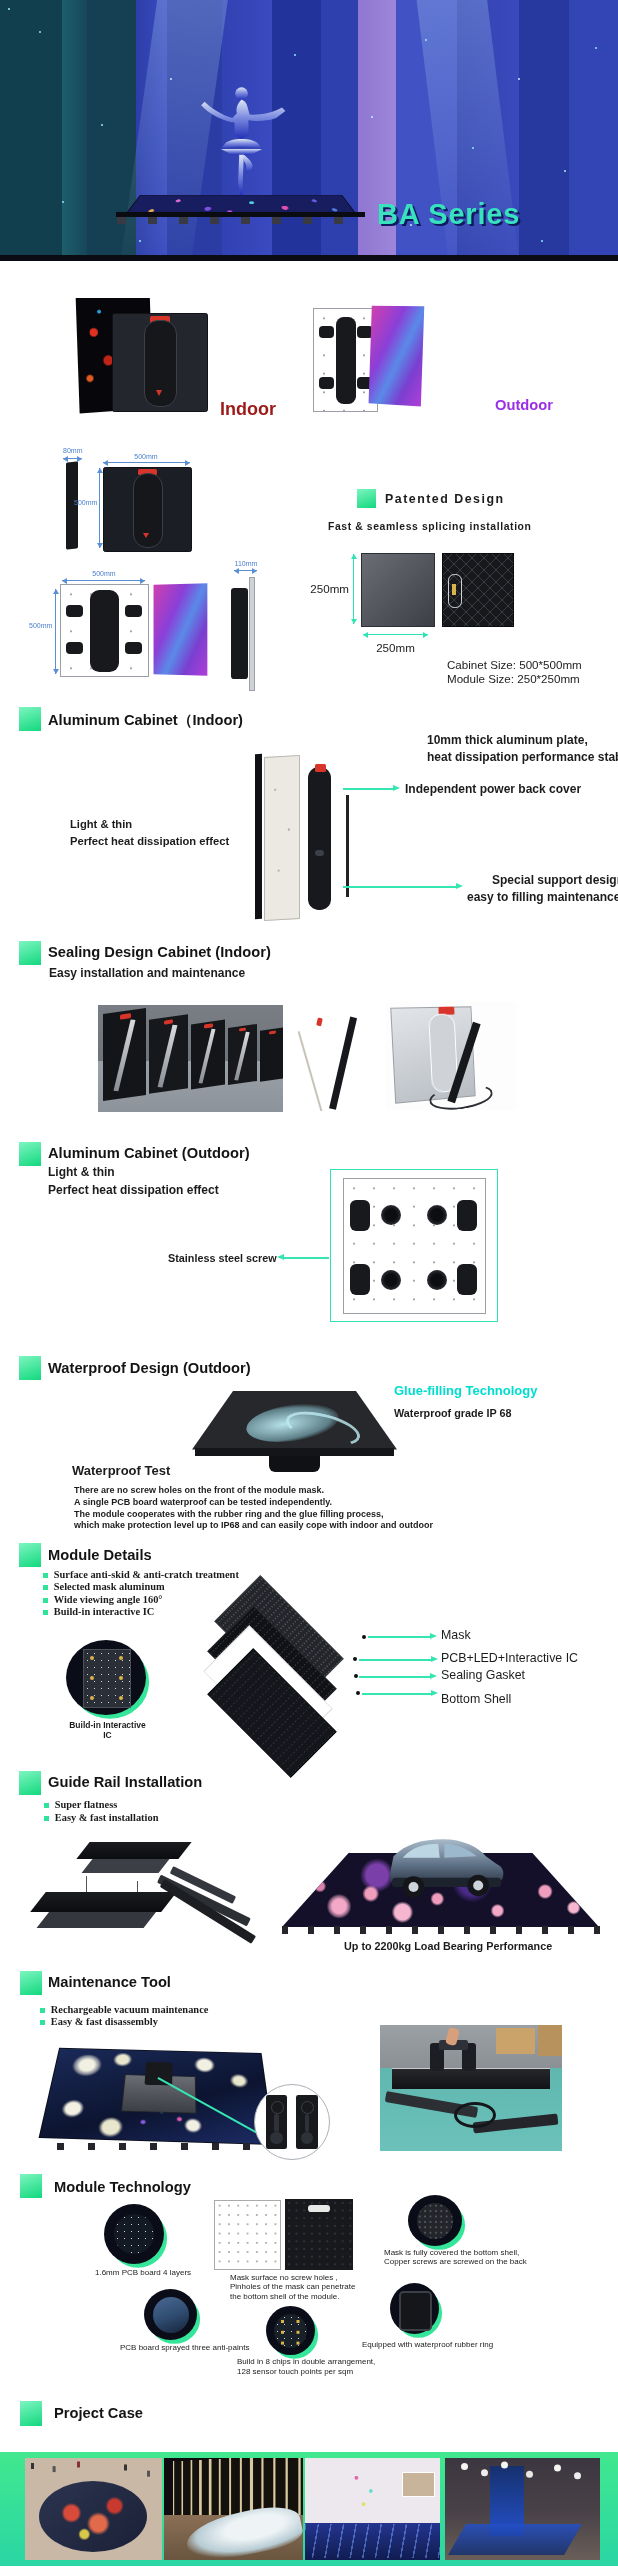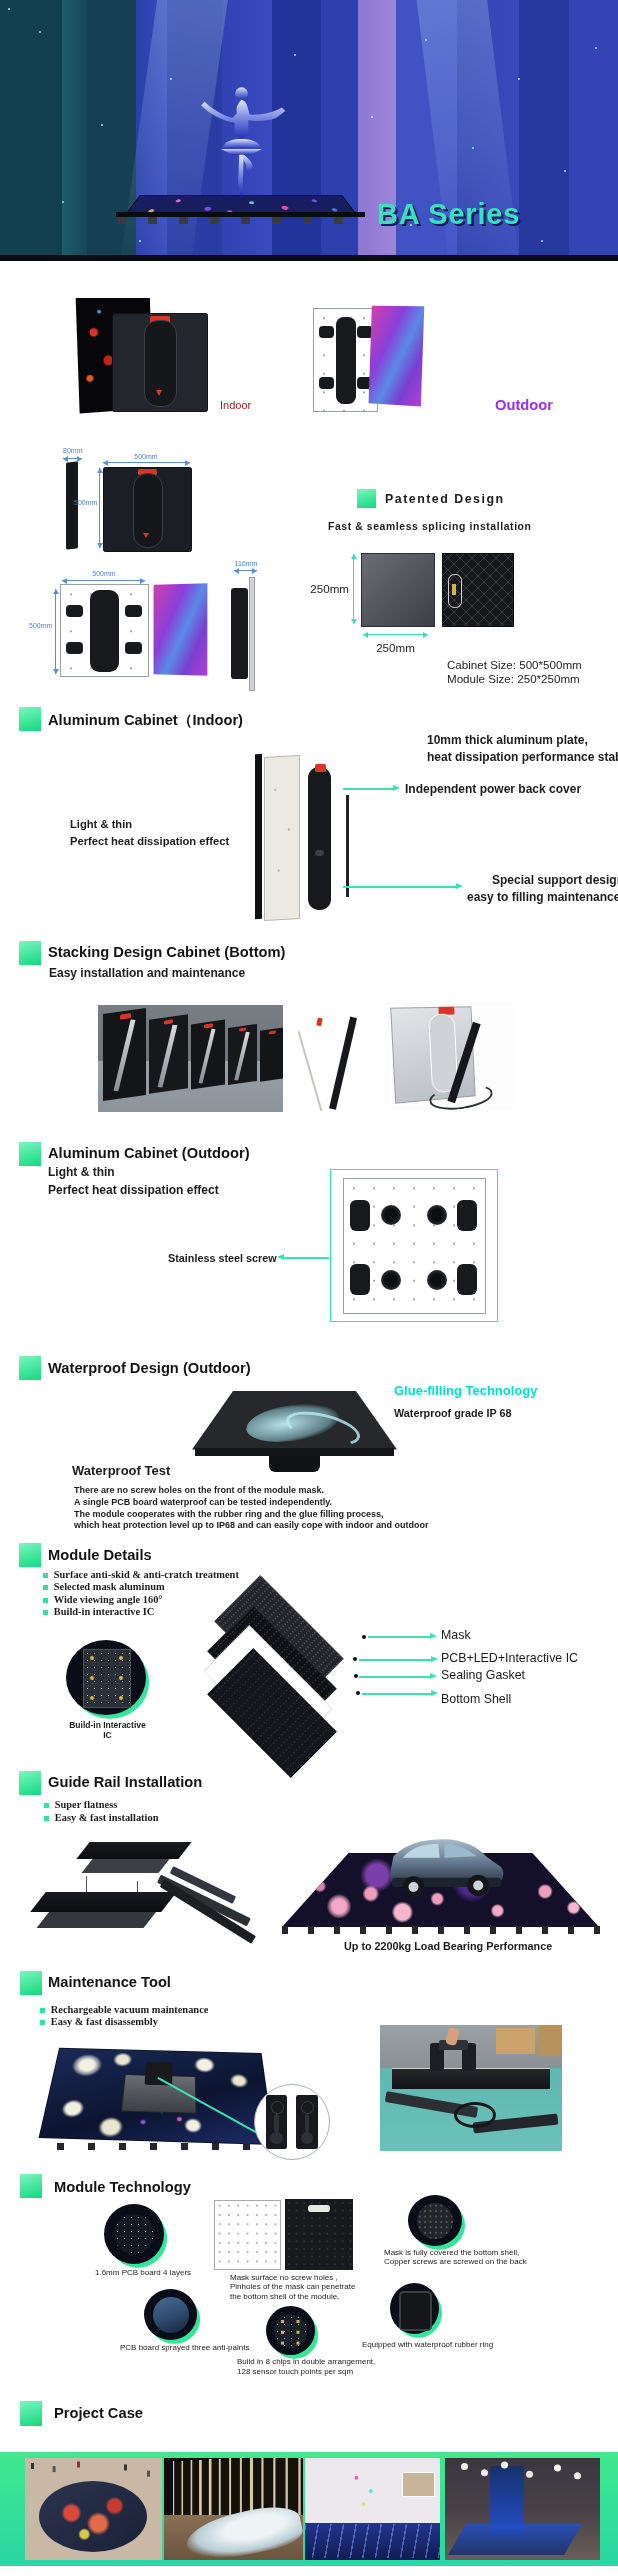--- a/index.html
+++ b/index.html
@@ -123,21 +123,21 @@
     </svg>
     <div class="ba-series ab">BA Series</div>
   </div>
 
   <div class="scr-indoor ab" style="left:77px;top:298px;width:77px;height:113px;transform:perspective(464px) rotateY(16deg) rotate(-2deg);"></div>
   <div class="panel-dark ab" style="left:112px;top:313px;width:94px;height:97px;">
     <div class="redtab ab" style="left:37px;top:1.5px;width:20px;height:7px;"></div>
     <div class="capsule ab" style="left:31px;top:6.2px;width:31px;height:85px;"></div>
     <div class="ab" style="left:43px;top:76px;width:0;height:0;border-top:6.2px solid #d8352a;border-left:3.9px solid transparent;border-right:3.9px solid transparent;"></div>
   </div>
-  <div class="ab" style="left:220px;top:399px;font-size:11px;font-weight:normal;color:#9c1a1a;">Indoor</div>
+  <div class="ab" style="left:220px;top:399px;font-size:18px;font-weight:bold;color:#9c1a1a;">Indoor</div>
 
   <div class="panel-silver screwdots ab" style="left:313px;top:308px;width:63px;height:102px;">
     <div class="conn ab" style="left:4.6px;top:17px;width:15.5px;height:11.6px;"></div>
     <div class="conn ab" style="left:43px;top:17px;width:15.5px;height:11.6px;"></div>
     <div class="conn ab" style="left:4.6px;top:68px;width:15.5px;height:11.6px;"></div>
     <div class="conn ab" style="left:43px;top:68px;width:15.5px;height:11.6px;"></div>
     <div class="conn ab" style="left:21.6px;top:7.7px;width:20px;height:87px;border-radius:7.7px;"></div>
   </div>
   <div class="scr-color ab" style="left:369px;top:306px;width:54px;height:99px;transform:perspective(464px) rotateY(-14deg) rotate(2deg);"></div>
   <div class="ab" style="left:495px;top:397px;font-size:14.7px;font-weight:bold;color:#9b2fe8;">Outdoor</div>
@@ -209,21 +209,21 @@
   <div class="ab" style="left:346px;top:795px;width:3.1px;height:102px;background:#222;transform:skewY(-3deg);"></div>
   <div class="arr ab" style="left:343px;top:788px;width:51px;"></div>
   <div class="t14 ab" style="left:405px;top:782px;">Independent power back cover</div>
   <div class="t14 ab" style="left:70px;top:818px;font-size:11.2px;">Light &amp; thin</div>
   <div class="t14 ab" style="left:70px;top:835px;font-size:11.2px;">Perfect heat dissipation effect</div>
   <div class="arr ab" style="left:343px;top:886px;width:114px;"></div>
   <div class="t14 ab" style="left:492px;top:873px;">Special support design,</div>
   <div class="t14 ab" style="left:467px;top:890px;">easy to filling maintenance</div>
 
   <div class="sec-icon ab" style="left:19.3px;top:941px;"></div>
-  <div class="h1 ab" style="left:48px;top:944px;">Stacking Design Cabinet (Bottom)</div>
+  <div class="h1 ab" style="left:48px;top:944px;">Sealing Design Cabinet (Indoor)</div>
   <div class="t14 ab" style="left:49px;top:966px;">Easy installation and maintenance</div>
   <div class="photo ab" style="left:98px;top:1005px;width:185px;height:107px;background:linear-gradient(180deg,#787e84 0%,#6e747a 52%,#9aa1a8 52%,#8c939a 100%);">
     <div class="ab" style="left:4.6px;top:6.2px;width:43px;height:87px;background:#141518;transform:skewY(-8deg);">
         <div class="redtab ab" style="left:17px;top:3.1px;width:10.8px;height:4.6px;"></div>
         <div class="ab" style="left:18.5px;top:9.3px;width:5.4px;height:71px;background:linear-gradient(#d8dade,#8a8f95);transform:rotate(14deg);"></div>
       </div>
     <div class="ab" style="left:51px;top:12.4px;width:39px;height:74px;background:#17181c;transform:skewY(-8deg);">
         <div class="redtab ab" style="left:14.7px;top:3.1px;width:9.3px;height:3.9px;"></div>
         <div class="ab" style="left:16px;top:7.7px;width:4.6px;height:62px;background:linear-gradient(#d8dade,#8a8f95);transform:rotate(14deg);"></div>
       </div>
@@ -280,21 +280,21 @@
     <div class="ab" style="left:0;top:0;width:205px;height:73px;background:#26282c;clip-path:polygon(20% 0,80% 0,100% 80%,0 80%);"></div>
     <div class="ab" style="left:54px;top:14px;width:93px;height:36px;border-radius:50%;background:radial-gradient(ellipse at 40% 50%,rgba(190,235,242,.95),rgba(150,215,228,.5) 60%,transparent 75%);transform:rotate(-8deg);"></div>
     <div class="ab" style="left:93px;top:23px;width:70px;height:23px;border-radius:50%;border:3.9px solid rgba(190,235,242,.8);border-bottom-color:transparent;transform:rotate(14deg);"></div>
     <div class="ab" style="left:3.1px;top:57px;width:199px;height:7.7px;background:#141518;"></div>
     <div class="ab" style="left:77px;top:65px;width:51px;height:15.5px;background:#101114;border-radius:0 0 6.2px 6.2px;"></div>
   </div>
   <div class="ab" style="left:72px;top:1463px;font-size:13px;font-weight:bold;">Waterproof Test</div>
   <div class="ab" style="left:74px;top:1485px;font-size:9px;font-weight:600;">There are no screw holes on the front of the module mask.</div>
   <div class="ab" style="left:74px;top:1497px;font-size:9px;font-weight:600;">A single PCB board waterproof can be tested independently.</div>
   <div class="ab" style="left:74px;top:1509px;font-size:9px;font-weight:600;">The module cooperates with the rubber ring and the glue filling process,</div>
-  <div class="ab" style="left:74px;top:1520px;font-size:9px;font-weight:600;">which heat protection level up to IP68 and can easily cope with indoor and outdoor</div>
+  <div class="ab" style="left:74px;top:1520px;font-size:9px;font-weight:600;">which make protection level up to IP68 and can easily cope with indoor and outdoor</div>
 
   <div class="sec-icon ab" style="left:19.3px;top:1543px;"></div>
   <div class="h1 ab" style="left:48px;top:1547px;">Module Details</div>
   <div class="blt ab" style="left:43px;top:1569px;"><span class="sq"></span><span>Surface anti-skid &amp; anti-cratch treatment</span></div>
   <div class="blt ab" style="left:43px;top:1581px;"><span class="sq"></span><span>Selected mask aluminum</span></div>
   <div class="blt ab" style="left:43px;top:1594px;"><span class="sq"></span><span>Wide viewing angle 160°</span></div>
   <div class="blt ab" style="left:43px;top:1606px;"><span class="sq"></span><span>Build-in interactive IC</span></div>
   <div class="oval ab" style="left:66px;top:1640px;width:80px;height:75px;">
     <div class="ab pcbdots" style="left:17px;top:9.3px;width:46px;height:57px;background-color:#2a2f38;border:0.8px solid #4a505a;">
       <div class="ab" style="left:6.2px;top:6.2px;width:3.9px;height:3.9px;border-radius:50%;background:#d8b34a;box-shadow:0 20px 0 #d8b34a,0 40px 0 #d8b34a,29px 0 0 #d8b34a,29px 20px 0 #d8b34a,29px 40px 0 #d8b34a;"></div>

